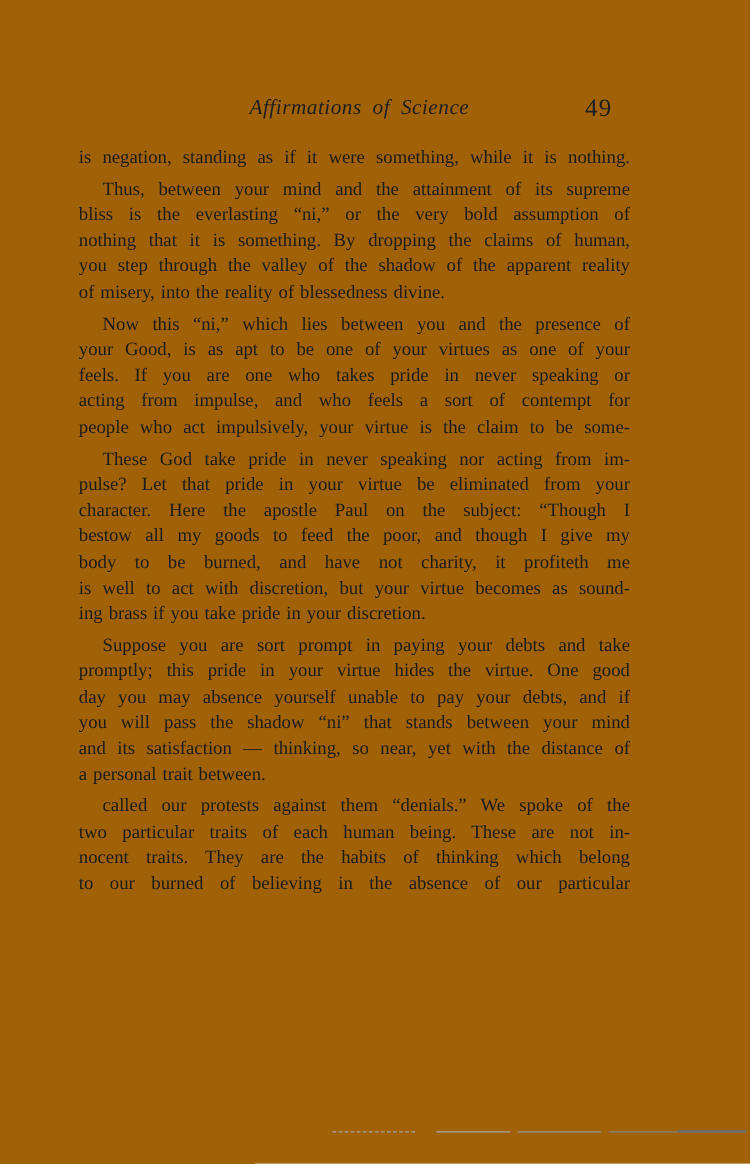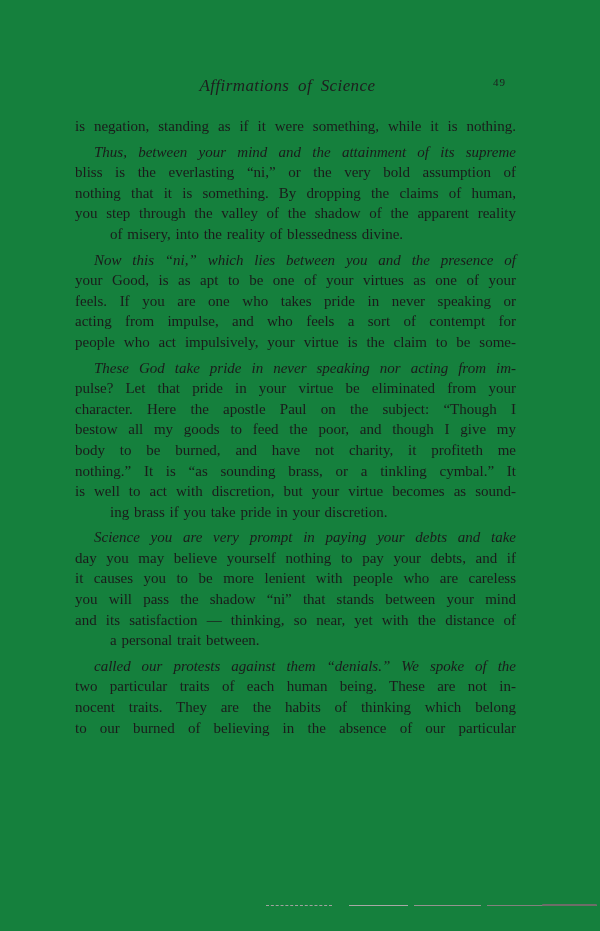--- a/index.html
+++ b/index.html
@@ -5,21 +5,21 @@
   html, body {
     margin: 0;
     padding: 0;
     background: #e9e9e7;
   }
   .page {
     position: relative;
     width: 600px;
     height: 931px;
     margin: 0 auto;
-    background: #15803d;
+    background: #a16207;
     overflow: hidden;
     font-family: "Liberation Serif", "DejaVu Serif", serif;
     color: #1b1b1b;
     text-rendering: optimizeLegibility;
   }
   .runhead {
     position: absolute;
     top: 76px;
     left: 67px;
     width: 441px;
@@ -29,48 +29,47 @@
   .runhead-title {
     display: block;
     text-align: center;
     font-style: italic;
     letter-spacing: 0.4px;
     word-spacing: 4px;
     color: #1e1e1e;
   }
   .runhead-pagenum {
     position: absolute;
-    right: 2px;
+    right: 18px;
     top: 0;
     font-style: normal;
-    font-size: 11px;
+    font-size: 20px;
     letter-spacing: 1px;
     color: #1e1e1e;
   }
   .body-text {
     position: absolute;
     top: 116px;
-    left: 75px;
+    left: 63px;
     width: 441px;
     font-size: 15px;
     line-height: 20.6px;
     word-spacing: 1px;
   }
   .para { margin: 0; }
   .para + .para { margin-top: 5px; }
   .line {
     text-align: justify;
     text-align-last: justify;
   }
   .line.endline {
     text-align: right;
     text-align-last: left;
-    margin-left: 35px;
   }
-  .para.indent .line:first-child { text-indent: 19px; font-style: italic; }
+  .para.indent .line:first-child { text-indent: 19px; }
 
   
   .artifact {
     position: absolute;
     top: 904px;
     left: 0;
     width: 600px;
     height: 3px;
   }
   .artifact .seg {
@@ -120,28 +119,27 @@
         <div class="line">feels. If you are one who takes pride in never speaking or</div>
         <div class="line">acting from impulse, and who feels a sort of contempt for</div>
         <div class="line">people who act impulsively, your virtue is the claim to be some-</div>
       </div>
       <div class="para indent">
         <div class="line">These God take pride in never speaking nor acting from im-</div>
         <div class="line">pulse? Let that pride in your virtue be eliminated from your</div>
         <div class="line">character. Here the apostle Paul on the subject: “Though I</div>
         <div class="line">bestow all my goods to feed the poor, and though I give my</div>
         <div class="line">body to be burned, and have not charity, it profiteth me</div>
-        <div class="line">nothing.” It is “as sounding brass, or a tinkling cymbal.” It</div>
         <div class="line">is well to act with discretion, but your virtue becomes as sound-</div>
         <div class="line endline">ing brass if you take pride in your discretion.</div>
       </div>
       <div class="para indent">
-        <div class="line">Science you are very prompt in paying your debts and take</div>
-        <div class="line">day you may believe yourself nothing to pay your debts, and if</div>
-        <div class="line">it causes you to be more lenient with people who are careless</div>
+        <div class="line">Suppose you are sort prompt in paying your debts and take</div>
+        <div class="line">promptly; this pride in your virtue hides the virtue. One good</div>
+        <div class="line">day you may absence yourself unable to pay your debts, and if</div>
         <div class="line">you will pass the shadow “ni” that stands between your mind</div>
         <div class="line">and its satisfaction — thinking, so near, yet with the distance of</div>
         <div class="line endline">a personal trait between.</div>
       </div>
       <div class="para indent">
         <div class="line">called our protests against them “denials.” We spoke of the</div>
         <div class="line">two particular traits of each human being. These are not in-</div>
         <div class="line">nocent traits. They are the habits of thinking which belong</div>
         <div class="line">to our burned of believing in the absence of our particular</div>
       </div>

